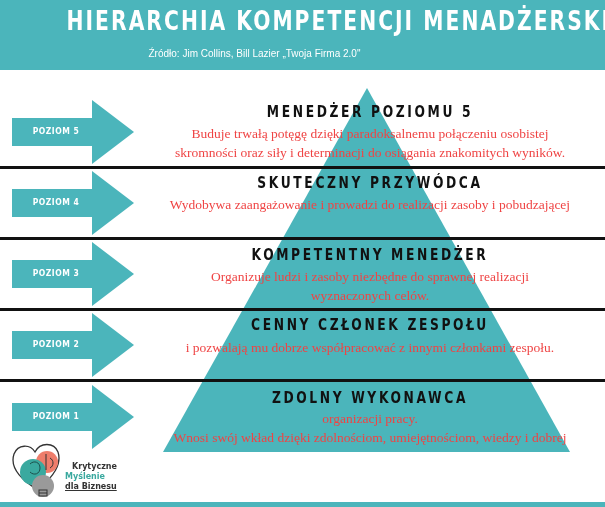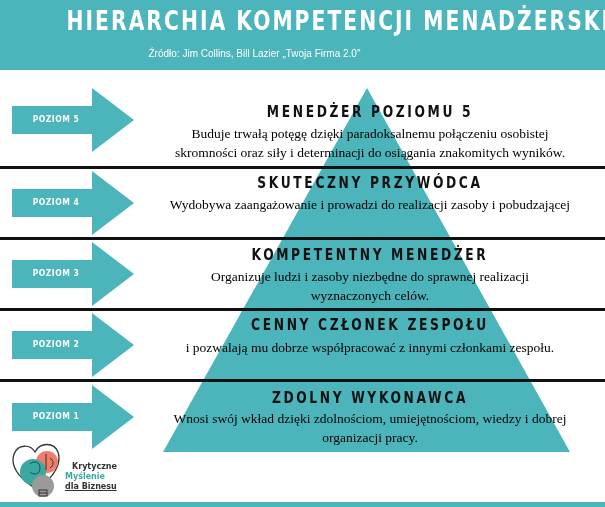--- a/index.html
+++ b/index.html
@@ -39,21 +39,21 @@
 
     .level-title {
       position: absolute; left: 140px; width: 460px; text-align: center;
       font-family: "DejaVu Sans", sans-serif; font-weight: bold;
       font-size: 15px; letter-spacing: 3.2px; color: #111111;
       transform: scaleX(0.82); transform-origin: center; white-space: nowrap;
     }
     .level-desc {
       position: absolute; left: 140px; width: 460px; text-align: center;
       font-family: "Liberation Serif", serif;
-      font-size: 13.5px; line-height: 19px; color: #000000;
+      font-size: 13.5px; line-height: 19px; color: #ef4444;
     }
 
     .logo { position: absolute; left: 8px; top: 440px; width: 120px; height: 60px; }
     .logo-text {
       position: absolute; left: 57px; font-family: "DejaVu Sans", sans-serif;
       font-size: 8px; font-weight: bold; line-height: 10px;
     }
     .footer-bar {
       position: absolute; left: 0; top: 502px; width: 605px; height: 5px; background: #4bb5bb;
     }
@@ -68,21 +68,21 @@
 
 <svg class="pyramid" viewBox="0 0 605 507">
   <polygon points="367,88 163,452 570,452" fill="#4bb5bb"></polygon>
 </svg>
 
 <div class="divider" style="top:166px;"></div>
 <div class="divider" style="top:237px;"></div>
 <div class="divider" style="top:308px;"></div>
 <div class="divider" style="top:379px;"></div>
 
-<div class="arrow" style="top:88px;text-decoration:underline;">
+<div class="arrow" style="top:100px;text-decoration:underline;">
   <svg width="122" height="64" viewBox="0 0 122 64">
     <polygon points="0,18 80,18 80,0 122,32 80,64 80,46 0,46" fill="#4bb5bb"></polygon>
   </svg>
   <div class="arrow-label" style="top:26px;">POZIOM 5</div>
 </div>
 <div class="level-title" style="top:103px;">MENEDŻER POZIOMU 5</div>
 <div class="level-desc" style="top:124px;">
   <div>Buduje trwałą potęgę dzięki paradoksalnemu połączeniu osobistej</div>
   <div>skromności oraz siły i determinacji do osiągania znakomitych wyników.</div>
 </div>
@@ -122,22 +122,22 @@
 </div>
 
 <div class="arrow" style="top:385px;">
   <svg width="122" height="64" viewBox="0 0 122 64">
     <polygon points="0,18 80,18 80,0 122,32 80,64 80,46 0,46" fill="#4bb5bb"></polygon>
   </svg>
   <div class="arrow-label" style="top:26px;">POZIOM 1</div>
 </div>
 <div class="level-title" style="top:389px;">ZDOLNY WYKONAWCA</div>
 <div class="level-desc" style="top:409px;">
+  <div>organizacji pracy.</div>
   <div>Wnosi swój wkład dzięki zdolnościom, umiejętnościom, wiedzy i dobrej</div>
-  <div>organizacji pracy.</div>
 </div>
 
 <div class="logo">
   <svg width="60" height="62" viewBox="0 0 60 62">
     <path d="M30,50 C10,38 2,26 6,14 C10,4 22,4 27,12 C32,2 46,2 50,12 C54,24 46,36 30,50 Z" fill="none" stroke="#333" stroke-width="1.3"></path>
     <circle cx="39" cy="22" r="11" fill="#ee7d6b"></circle>
     <circle cx="25" cy="32" r="13" fill="#3aa99f"></circle>
     <circle cx="35" cy="46" r="11" fill="#9a9a9a"></circle>
     <path d="M22,24 C26,20 32,22 32,28 C32,34 26,36 22,32" fill="none" stroke="#1c4f4b" stroke-width="1"></path>
     <path d="M38,14 L38,30 M42,18 C46,20 46,26 42,28" fill="none" stroke="#333" stroke-width="1"></path>

